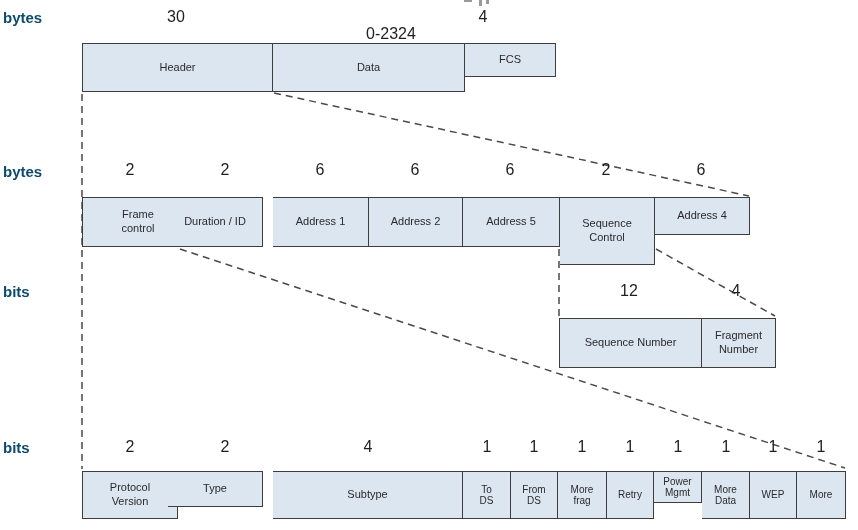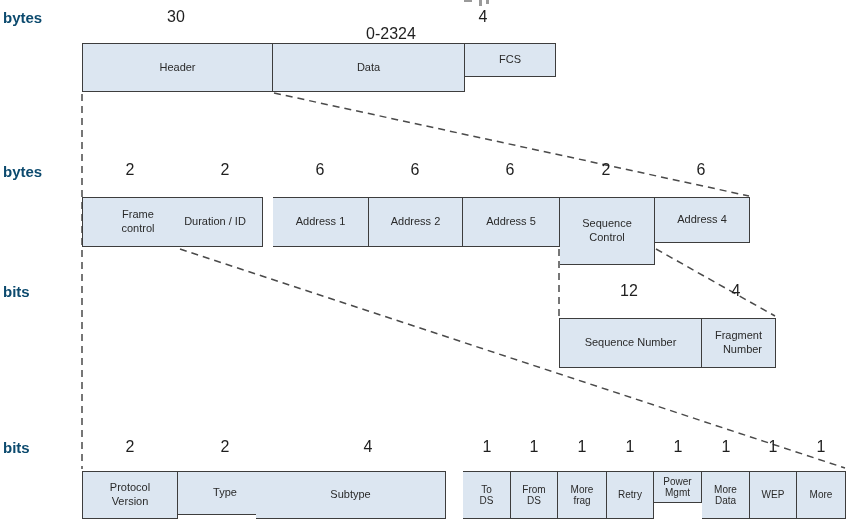--- a/index.html
+++ b/index.html
@@ -71,35 +71,35 @@
       <div class="size-num" style="left: 320px; top: 170px;">6</div>
       <div class="field-cell noleft" style="left: 273px; top: 197px; width: 96px; height: 50px;">Address 1</div>
       <div class="size-num" style="left: 415px; top: 170px;">6</div>
       <div class="field-cell noleft" style="left: 369px; top: 197px; width: 94px; height: 50px;">Address 2</div>
       <div class="size-num" style="left: 510px; top: 170px;">6</div>
       <div class="field-cell noleft" style="left: 463px; top: 197px; width: 97px; height: 50px;">Address 5</div>
       <div class="size-num" style="left: 606px; top: 170px;">2</div>
       <div class="field-cell noleft" style="left: 560px; top: 197px; width: 95px; height: 68px;">Sequence
 Control</div>
       <div class="size-num" style="left: 701px; top: 170px;">6</div>
-      <div class="field-cell noleft" style="left: 655px; top: 197px; width: 95px; height: 46px; text-align: right;">Address 4</div>
+      <div class="field-cell noleft" style="left: 655px; top: 197px; width: 95px; height: 38px; text-align: right;">Address 4</div>
       <div class="unit-label" style="top: 291px;">bits</div>
       <div class="size-num" style="left: 629px; top: 291px;">12</div>
       <div class="field-cell" style="left: 559px; top: 318px; width: 143px; height: 50px;">Sequence Number</div>
       <div class="size-num" style="left: 736px; top: 291px;">4</div>
-      <div class="field-cell noleft" style="left: 702px; top: 318px; width: 74px; height: 50px; text-align: right;">Fragment
+      <div class="field-cell noleft" style="left: 702px; top: 318px; width: 74px; height: 50px;">Fragment
 Number</div>
       <div class="unit-label" style="top: 447px;">bits</div>
       <div class="size-num" style="left: 130px; top: 447px;">2</div>
       <div class="field-cell" style="left: 82px; top: 471px; width: 96px; height: 48px;">Protocol
 Version</div>
       <div class="size-num" style="left: 225px; top: 447px;">2</div>
-      <div class="field-cell noleft" style="left: 178px; top: 471px; width: 95px; height: 44px;">Type</div>
+      <div class="field-cell noleft" style="left: 168px; top: 471px; width: 95px; height: 36px;">Type</div>
       <div class="size-num" style="left: 368px; top: 447px;">4</div>
-      <div class="field-cell noleft" style="left: 256px; top: 471px; width: 190px; height: 48px;">Subtype</div>
+      <div class="field-cell noleft" style="left: 273px; top: 471px; width: 190px; height: 48px;">Subtype</div>
       <div class="size-num" style="left: 487px; top: 447px;">1</div>
       <div class="field-cell noleft small" style="left: 463px; top: 471px; width: 48px; height: 48px;">To
 DS</div>
       <div class="size-num" style="left: 534px; top: 447px;">1</div>
       <div class="field-cell noleft small" style="left: 511px; top: 471px; width: 47px; height: 48px;">From
 DS</div>
       <div class="size-num" style="left: 582px; top: 447px;">1</div>
       <div class="field-cell noleft small" style="left: 558px; top: 471px; width: 49px; height: 48px;">More
 frag</div>
       <div class="size-num" style="left: 630px; top: 447px;">1</div>

